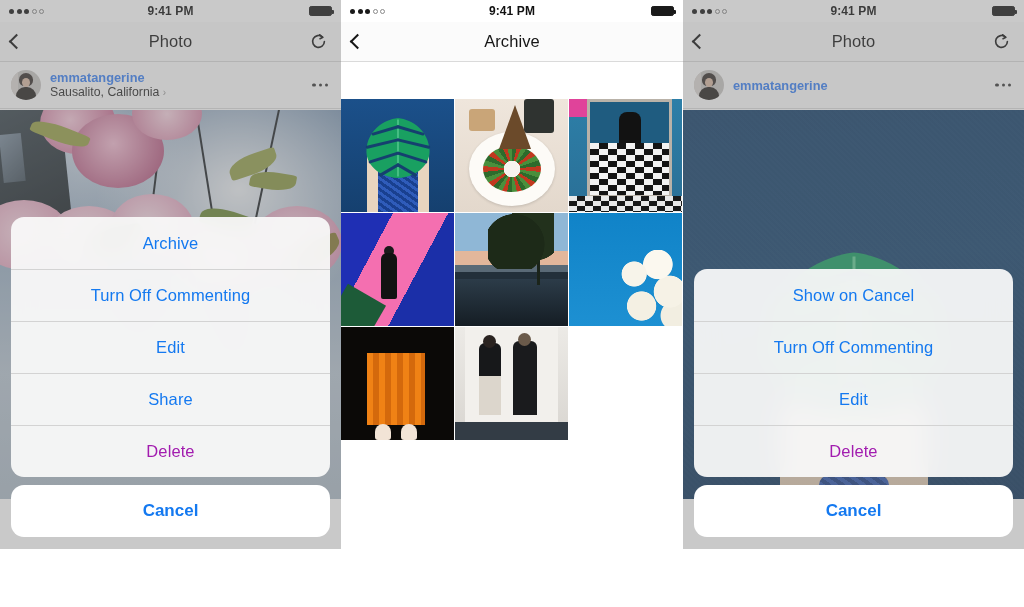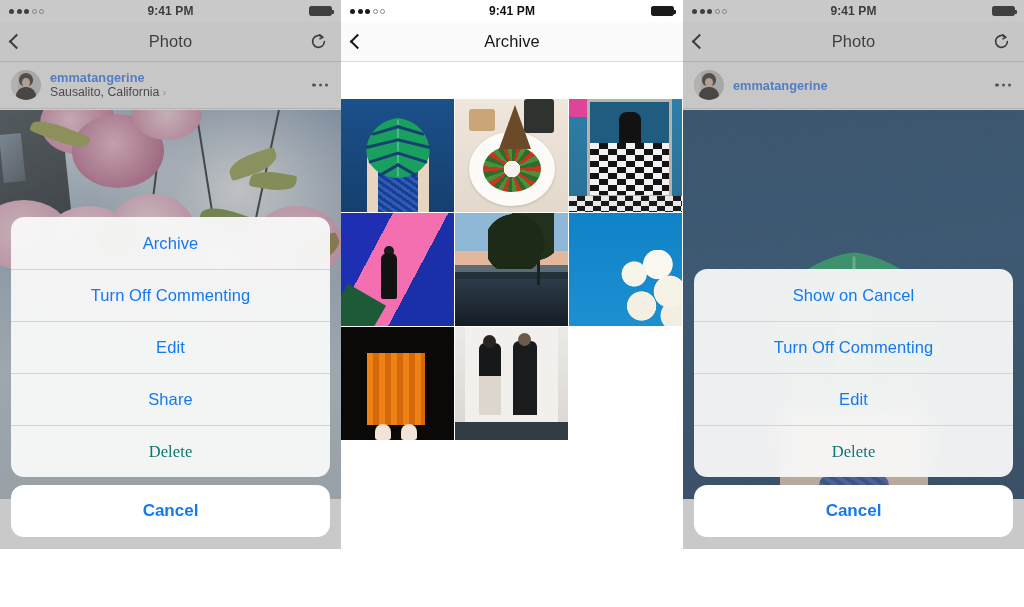--- a/index.html
+++ b/index.html
@@ -185,21 +185,21 @@
   .t8 .hb{ position:absolute; left:63px; top:6px; width:13px;height:13px;border-radius:50%;background:#6a5a4a; }
 
   
   .scrim{ position:absolute; inset:0; background:rgba(120,120,120,.40); z-index:10; }
   .sheet{ position:absolute; left:11px; right:11px; z-index:11; }
   .sheet .group{ background:rgba(249,249,249,.94); border-radius:13px; overflow:hidden;
     backdrop-filter:blur(12px); }
   .arow{ height:52px; display:flex; align-items:center; justify-content:center;
     font-size:16.5px; color:#1479f0; letter-spacing:.1px; }
   .arow + .arow{ border-top:1px solid #d3d3d3; }
-  .arow.danger{ color:#0f766e;font-family:Liberation Serif, serif; }
+  .arow.danger{ color:#a21caf; }
   .cancel{ margin-top:8px; height:52px; background:#fff; border-radius:13px;
     display:flex; align-items:center; justify-content:center;
     font-size:17px; font-weight:bold; color:#1479f0; }
   .p1 .sheet{ bottom:12px; }
   .p3 .sheet{ bottom:12px; }
 </style>
 </head>
 <body>
 
 <div class="screens">

